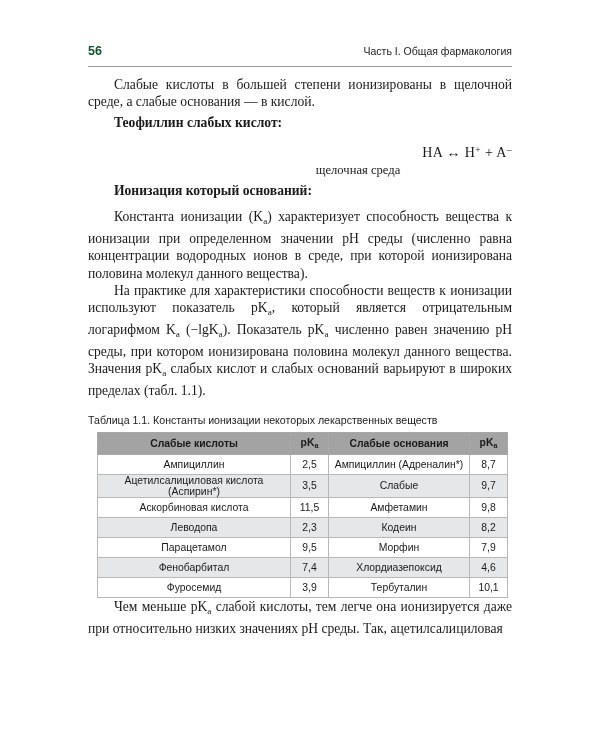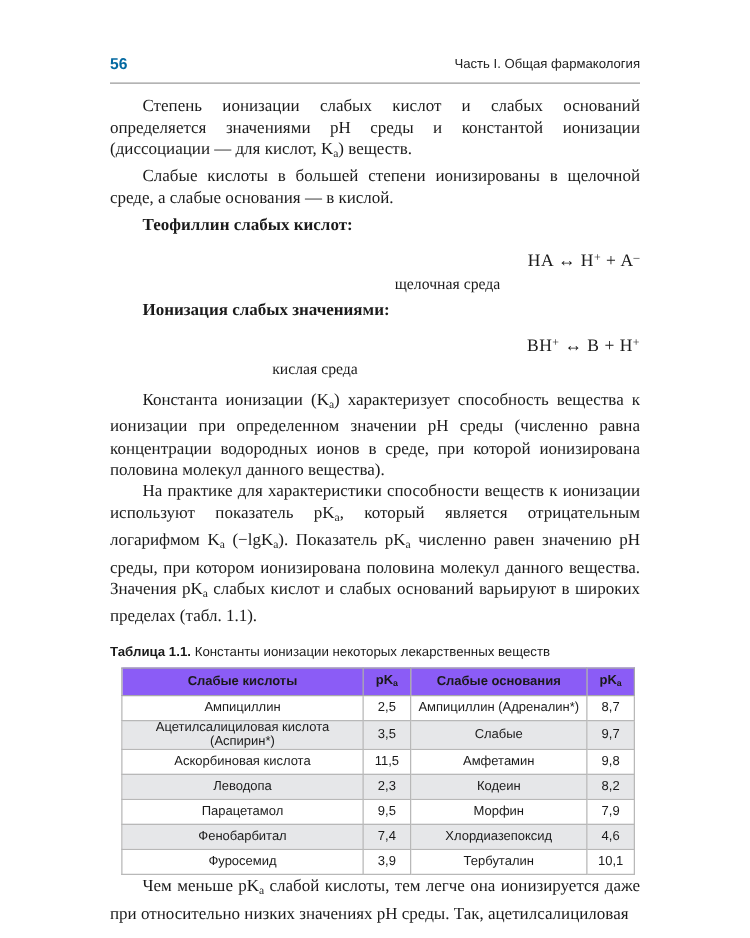--- a/index.html
+++ b/index.html
@@ -31,21 +31,21 @@
     height: 22px;
     display: flex;
     align-items: flex-start;
     justify-content: space-between;
     border-bottom: 1px solid #9a9a9a;
     font-family: "Liberation Sans", sans-serif;
   }
   .folio {
     font-size: 12.5px;
     font-weight: bold;
-    color: #0369a1;
+    color: #14532d;
     letter-spacing: 0px;
     line-height: 15px;
   }
   .head-title {
     font-size: 10.5px;
     font-weight: normal;
     color: #222;
     line-height: 15px;
   }
 
@@ -111,40 +111,40 @@
   }
 
   
   .table-caption {
     font-family: "Liberation Sans", sans-serif;
     font-size: 10.6px;
     line-height: 14px;
     color: #1a1a1a;
     margin: 14px 0 5px 0;
   }
-  .table-caption b { font-weight: bold; }
+  .table-caption b { font-weight: normal; }
 
   table.ion {
     border-collapse: collapse;
     width: 410px;
     margin-left: 9px;
     font-family: "Liberation Sans", sans-serif;
     table-layout: fixed;
   }
   table.ion th,
   table.ion td {
     border: 1px solid #b8b8b8;
     padding: 0;
     height: 19px;
     font-size: 10.4px;
     color: #1a1a1a;
     vertical-align: middle;
   }
   table.ion thead th {
-    background: #8b5cf6;
+    background: #a3a3a3;
     text-align: center;
     font-weight: bold;
     height: 21px;
     border-color: #a8a8aa;
   }
   table.ion tbody tr:nth-child(odd) td {
     background: #ffffff;
   }
   table.ion tbody tr:nth-child(even) td {
     background: #e6e7e9;
@@ -170,37 +170,32 @@
 
 <div class="page">
 
   <div class="running-head">
     <span class="folio">56</span>
     <span class="head-title">Часть I. Общая фармакология</span>
   </div>
 
   <div class="content">
 
-    <p class="body"><span>Степень ионизации слабых кислот и слабых оснований определяется значениями pH среды и константой ионизации (диссоциации — для кислот, K</span><span class="sub">a</span><span>) веществ.</span></p>
 
     <p class="body">Слабые кислоты в большей степени ионизированы в щелочной среде, а слабые основания — в кислой.</p>
 
     <p class="sect-head">Теофиллин слабых кислот:</p>
 
     <div class="eq-block">
       <div class="eq-line one"><span>HA ↔ H</span><span class="sup">+</span><span> + A</span><span class="sup">–</span></div>
       <div class="eq-caption right-ish">щелочная среда</div>
     </div>
 
-    <p class="sect-head">Ионизация слабых значениями:</p>
-
-    <div class="eq-block">
-      <div class="eq-line one"><span>BH</span><span class="sup">+</span><span> ↔ B + H</span><span class="sup">+</span></div>
-      <div class="eq-caption left-ish">кислая среда</div>
-    </div>
+    <p class="sect-head">Ионизация который оснований:</p>
+
 
     <p class="body" style="margin-top:8px"><span>Константа ионизации (K</span><span class="sub">a</span><span>) характеризует способность вещества к ионизации при определенном значении pH среды (численно равна концентрации водородных ионов в среде, при которой ионизирована половина молекул данного вещества).</span></p>
 
     <p class="body"><span>На практике для характеристики способности веществ к ионизации используют показатель pK</span><span class="sub">a</span><span>, который является отрицательным логарифмом K</span><span class="sub">a</span><span> (−lgK</span><span class="sub">a</span><span>). Показатель pK</span><span class="sub">a</span><span> численно равен значению pH среды, при котором ионизирована половина молекул данного вещества. Значения pK</span><span class="sub">a</span><span> слабых кислот и слабых оснований варьируют в широких пределах (табл. 1.1).</span></p>
 
     <div class="table-caption"><b>Таблица 1.1.</b> <span>Константы ионизации некоторых лекарственных веществ</span></div>
 
     <table class="ion">
       <colgroup>
         <col class="c-name">

